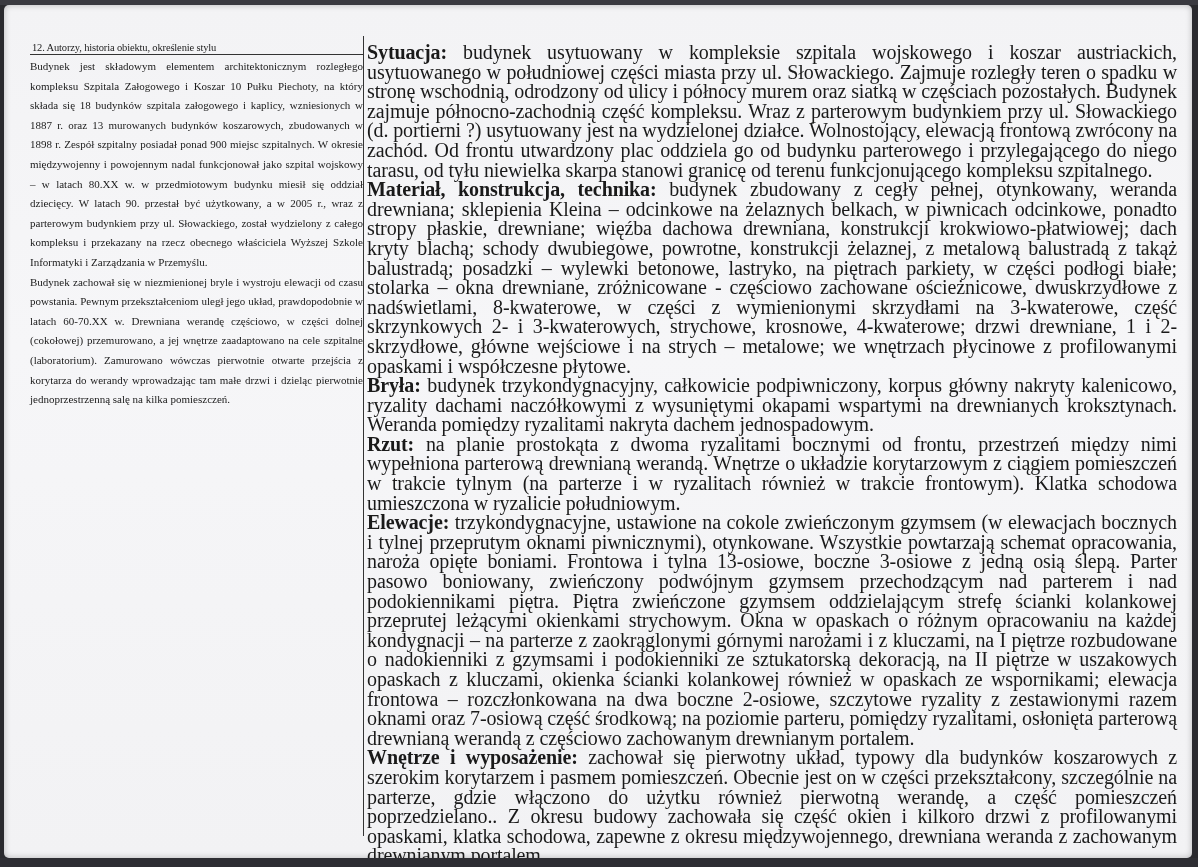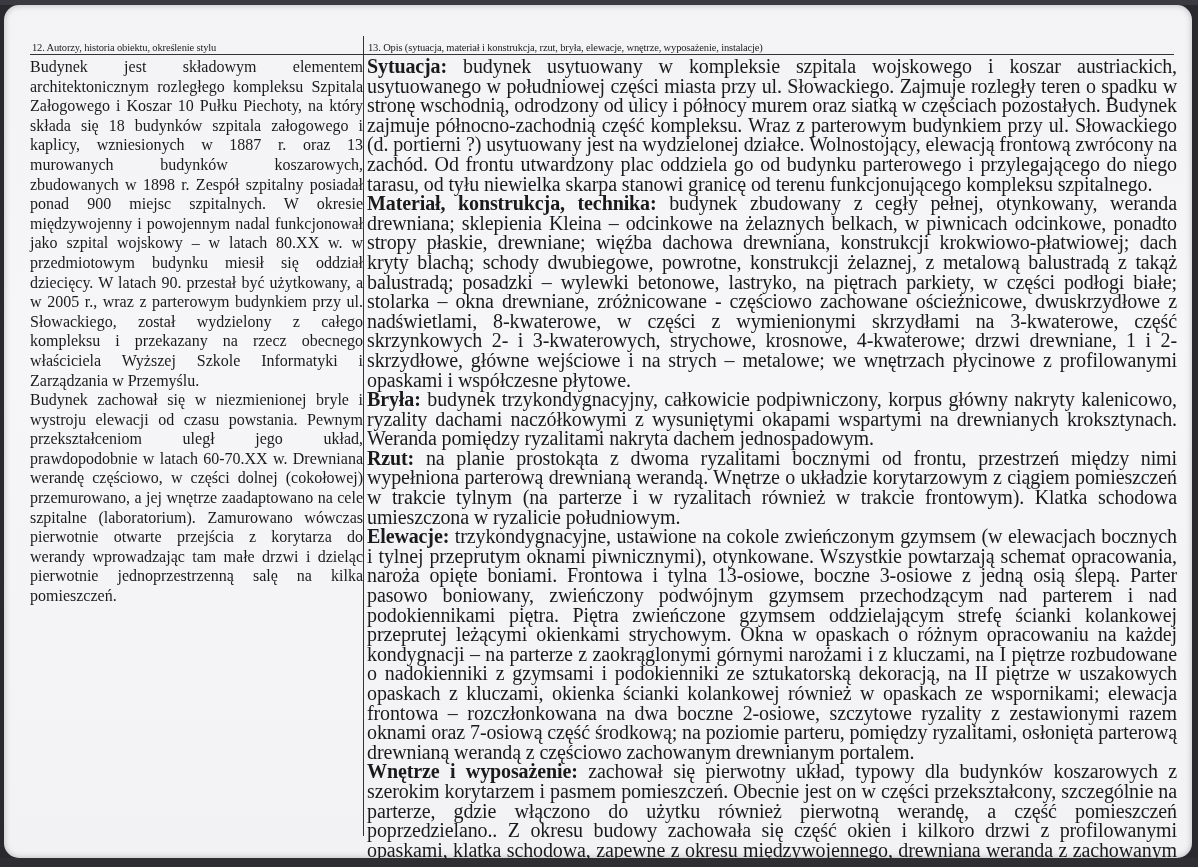--- a/index.html
+++ b/index.html
@@ -13,21 +13,21 @@
       position: relative;
       overflow: hidden;
     }
     .page {
       position: absolute;
       left: 4px;
       top: 5px;
       width: 1188px;
       height: 853px;
       background: linear-gradient(180deg, #f3f3f5 0%, #f6f6f8 40%, #f2f2f4 100%);
-      border-radius: 15px;
+      border-radius: 5px;
       box-shadow: inset 0 0 6px rgba(0,0,0,0.25);
     }
     .col-left {
       position: absolute;
       left: 26px;
       top: 36px;
       width: 333px;
     }
     .col-right {
       position: absolute;
@@ -54,21 +54,21 @@
       transform-origin: left top;
       white-space: nowrap;
       letter-spacing: -0.15px;
     }
     .col-right .hdr {
       padding-left: 9px;
       width: 806px;
     }
     .body-text {
       font-family: "Liberation Serif", serif;
-      font-size: 16px;
+      font-size: 11px;
       line-height: 19.6px;
       color: #1a1a1a;
       text-align: justify;
       margin: 2px 0 0 0;
     }
     .col-left .body-text p {
       margin: 0;
       text-align: justify;
       text-align-last: left;
     }
@@ -102,21 +102,20 @@
     <div class="hdr">12. Autorzy, historia obiektu, określenie stylu</div>
     <div class="body-text">
       <p>Budynek jest składowym elementem architektonicznym rozległego kompleksu Szpitala Załogowego i Koszar 10 Pułku Piechoty, na który składa się 18 budynków szpitala załogowego i kaplicy, wzniesionych w 1887 r. oraz 13 murowanych budynków koszarowych, zbudowanych w 1898 r. Zespół szpitalny posiadał ponad 900 miejsc szpitalnych. W okresie międzywojenny i powojennym nadal funkcjonował jako szpital wojskowy – w latach 80.XX w. w przedmiotowym budynku miesił się oddział dziecięcy. W latach 90. przestał być użytkowany, a w 2005 r., wraz z parterowym budynkiem przy ul. Słowackiego, został wydzielony z całego kompleksu i przekazany na rzecz obecnego właściciela Wyższej Szkole Informatyki i Zarządzania w Przemyślu.</p>
       <p>Budynek zachował się w niezmienionej bryle i wystroju elewacji od czasu powstania. Pewnym przekształceniom uległ jego układ, prawdopodobnie w latach 60-70.XX w. Drewniana werandę częściowo, w części dolnej (cokołowej) przemurowano, a jej wnętrze zaadaptowano na cele szpitalne (laboratorium). Zamurowano wówczas pierwotnie otwarte przejścia z korytarza do werandy wprowadzając tam małe drzwi i dzieląc pierwotnie jednoprzestrzenną salę na kilka pomieszczeń.</p>
     </div>
   </div>
 
   <div class="divider"></div>
 
   <div class="col-right">
-    <div class="hdr">13. Opis (sytuacja, materiał i konstrukcja, rzut, bryła, elewacje, wnętrze, wyposażenie, instalacje)</div>
     <div class="body-text">
 
       <p><span class="lbl">Sytuacja:</span><span> budynek usytuowany w kompleksie szpitala wojskowego i koszar austriackich, usytuowanego w południowej części miasta przy ul. Słowackiego. Zajmuje rozległy teren o spadku w stronę wschodnią, odrodzony od ulicy i północy murem oraz siatką w częściach pozostałych. Budynek zajmuje północno-zachodnią część kompleksu. Wraz z parterowym budynkiem przy ul. Słowackiego (d. portierni ?) usytuowany jest na wydzielonej działce. Wolnostojący, elewacją frontową zwrócony na zachód. Od frontu utwardzony plac oddziela go od budynku parterowego i przylegającego do niego tarasu, od tyłu niewielka skarpa stanowi granicę od terenu funkcjonującego kompleksu szpitalnego.</span></p>
 
       <p><span class="lbl">Materiał, konstrukcja, technika:</span><span> budynek zbudowany z cegły pełnej, otynkowany, weranda drewniana; sklepienia Kleina – odcinkowe na żelaznych belkach, w piwnicach odcinkowe, ponadto stropy płaskie, drewniane; </span><span class="it">więźba dachowa</span><span> drewniana, konstrukcji krokwiowo-płatwiowej; </span><span class="it">dach</span><span> kryty blachą; </span><span class="it">schody</span><span> dwubiegowe, powrotne, konstrukcji żelaznej, z metalową balustradą z takąż balustradą; </span><span class="it">posadzki</span><span> – wylewki betonowe, lastryko, na piętrach parkiety, w części podłogi białe; </span><span class="it">stolarka</span><span> – okna drewniane, zróżnicowane - częściowo zachowane ościeżnicowe, dwuskrzydłowe z nadświetlami, 8-kwaterowe, w części z wymienionymi skrzydłami na 3-kwaterowe, część skrzynkowych 2- i 3-kwaterowych, strychowe, krosnowe, 4-kwaterowe; drzwi drewniane, 1 i 2-skrzydłowe, główne wejściowe i na strych – metalowe; we wnętrzach płycinowe z profilowanymi opaskami i współczesne płytowe.</span></p>
 
       <p><span class="lbl">Bryła:</span><span> budynek trzykondygnacyjny, całkowicie podpiwniczony, korpus główny nakryty kalenicowo, ryzality dachami naczółkowymi z wysuniętymi okapami wspartymi na drewnianych kroksztynach. Weranda pomiędzy ryzalitami nakryta dachem jednospadowym.</span></p>
 
       <p><span class="lbl">Rzut:</span><span> na planie prostokąta z dwoma ryzalitami bocznymi od frontu, przestrzeń między nimi wypełniona parterową drewnianą werandą. Wnętrze o układzie korytarzowym z ciągiem pomieszczeń w trakcie tylnym (na parterze i w ryzalitach również w trakcie frontowym). Klatka schodowa umieszczona w ryzalicie południowym.</span></p>
 

